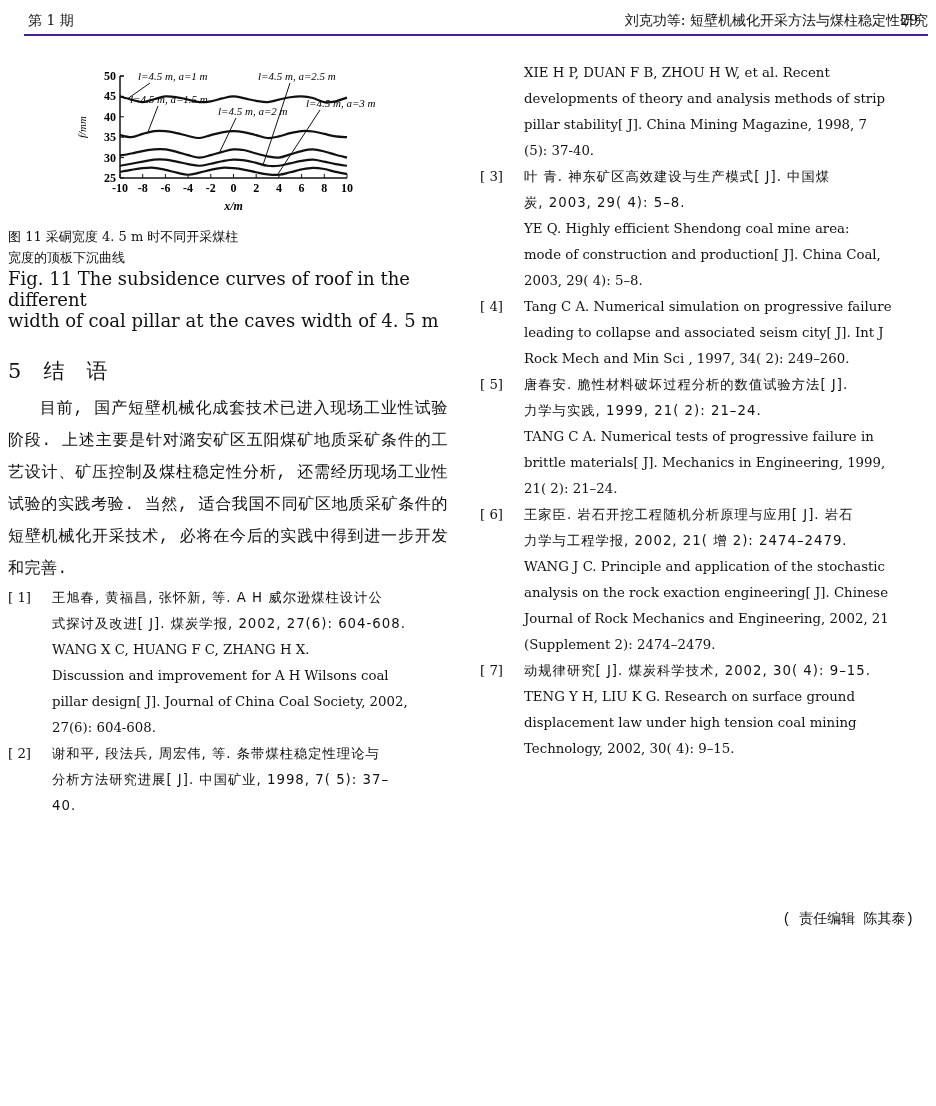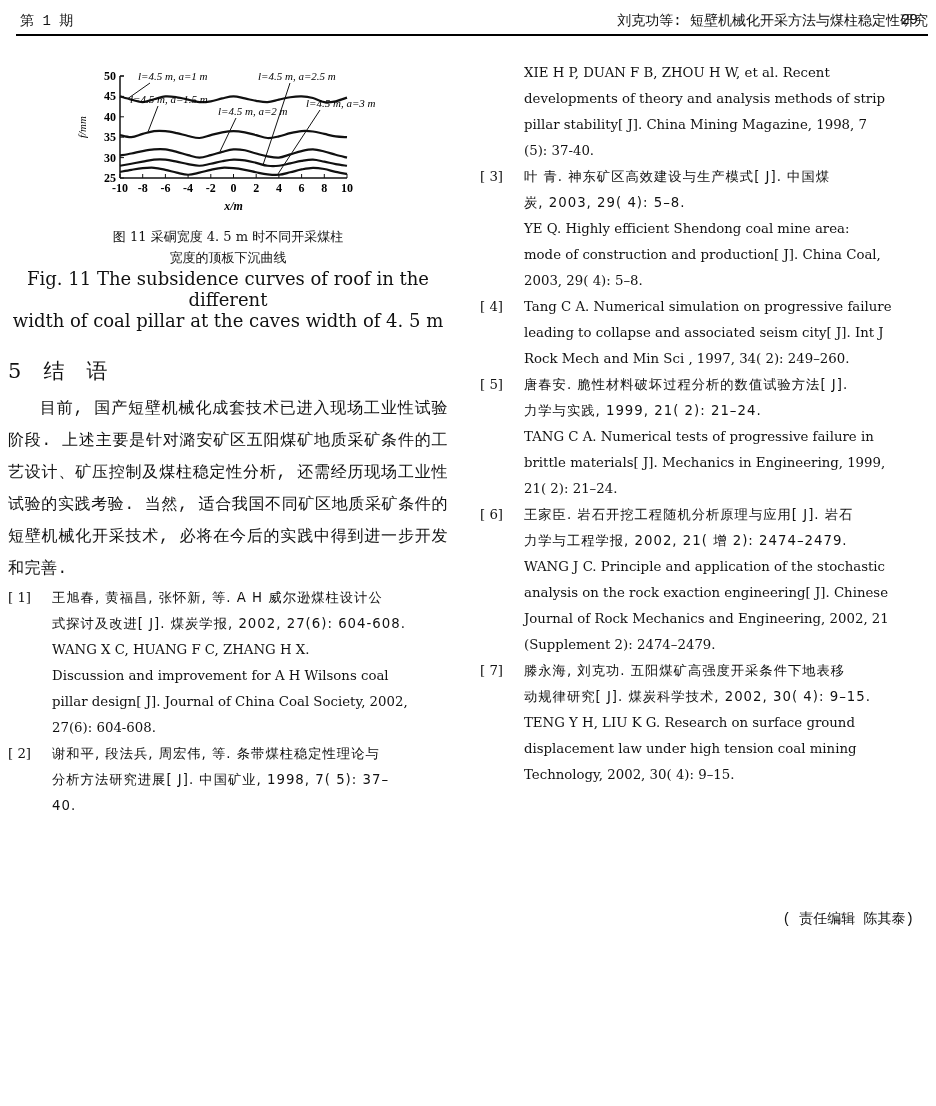--- a/index.html
+++ b/index.html
@@ -1,27 +1,27 @@
 <!DOCTYPE html>
 <html><head>
 <meta charset="utf-8">
 <style>
   html, body { margin: 0; padding: 0; background: #ffffff; }
   body { width: 936px; height: 1106px; position: relative; overflow: hidden; color: #111; font-family: "DejaVu Serif", "Liberation Serif", serif; }
-  .header { position: absolute; left: 16px; right: 8px; top: 6px; height: 28px; border-bottom: 2px solid #000000; font-size: 14px; font-family: Liberation Mono, monospace; }
+  .header { position: absolute; left: 24px; right: 8px; top: 6px; height: 28px; border-bottom: 2px solid #4c1d95; font-size: 14px; }
   .header .issue { position: absolute; left: 4px; top: 6px; }
   .header .running-title { position: absolute; left: 0; right: 0; top: 6px; text-align: right; }
   .header .page-no { position: absolute; right: 10px; top: 6px; }
 
   .col-left { position: absolute; left: 8px; top: 60px; width: 440px; }
   .col-right { position: absolute; left: 480px; top: 60px; width: 440px; }
 
   .figure { position: relative; width: 440px; height: 160px; }
   .figure svg { position: absolute; left: 0; top: 0; }
-  .caption { text-align: center; font-size: 13px; line-height: 21px; margin-top: 6px; }
+  .caption { text-align: left; font-size: 13px; line-height: 21px; margin-top: 6px; }
   .caption .en { font-size: 18px; }
 
   .section-title { font-size: 21px; margin-top: 26px; height: 30px; letter-spacing: 0; }
   .section-title span.num { margin-right: 22px; }
   .section-title span.t1 { margin-right: 22px; }
 
   .para { font-size: 16px; line-height: 32px; text-indent: 2em; margin-top: 6px; text-align: justify; font-family: Liberation Mono, monospace; letter-spacing: 0.5px; }
   .refs-title { font-size: 17px; margin-top: 14px; line-height: 30px; font-family: "DejaVu Sans", "Liberation Sans", sans-serif; }
 
   .ref { position: relative; padding-left: 44px; font-size: 13.3px; line-height: 26px; text-align: justify; }
@@ -164,21 +164,20 @@
         <span class="ref-num">[ 6]</span>
         <span class="line zh">王家臣. 岩石开挖工程随机分析原理与应用[ J]. 岩石</span>
         <span class="line zh">力学与工程学报, 2002, 21( 增 2): 2474–2479.</span>
         <span class="line">WANG J C. Principle and application of the stochastic</span>
         <span class="line">analysis on the rock exaction engineering[ J]. Chinese</span>
         <span class="line">Journal of Rock Mechanics and Engineering, 2002, 21</span>
         <span class="line">(Supplement 2): 2474–2479.</span>
       </div>
       <div class="ref">
         <span class="ref-num">[ 7]</span>
-        <span class="line zh">滕永海, 刘克功. 五阳煤矿高强度开采条件下地表移</span>
         <span class="line zh">动规律研究[ J]. 煤炭科学技术, 2002, 30( 4): 9–15.</span>
         <span class="line">TENG Y H, LIU K G. Research on surface ground</span>
         <span class="line">displacement law under high tension coal mining</span>
         <span class="line">Technology, 2002, 30( 4): 9–15.</span>
       </div>
     </div>
 </div>
 
 <div class="editor">( 责任编辑    陈其泰)</div>
 

